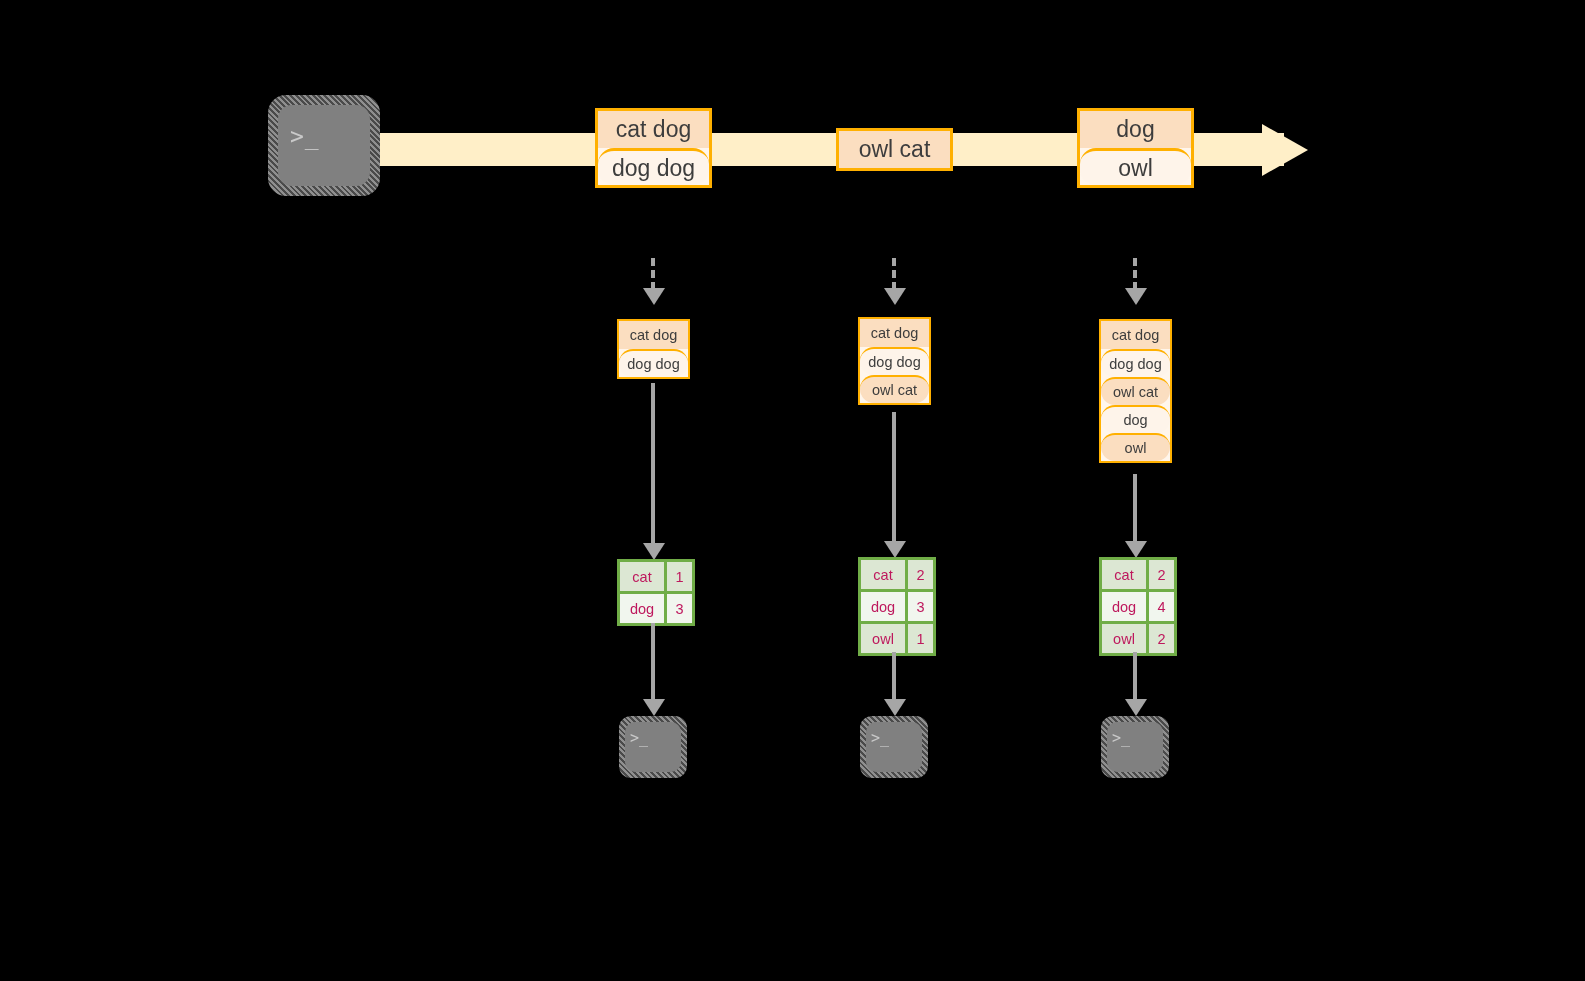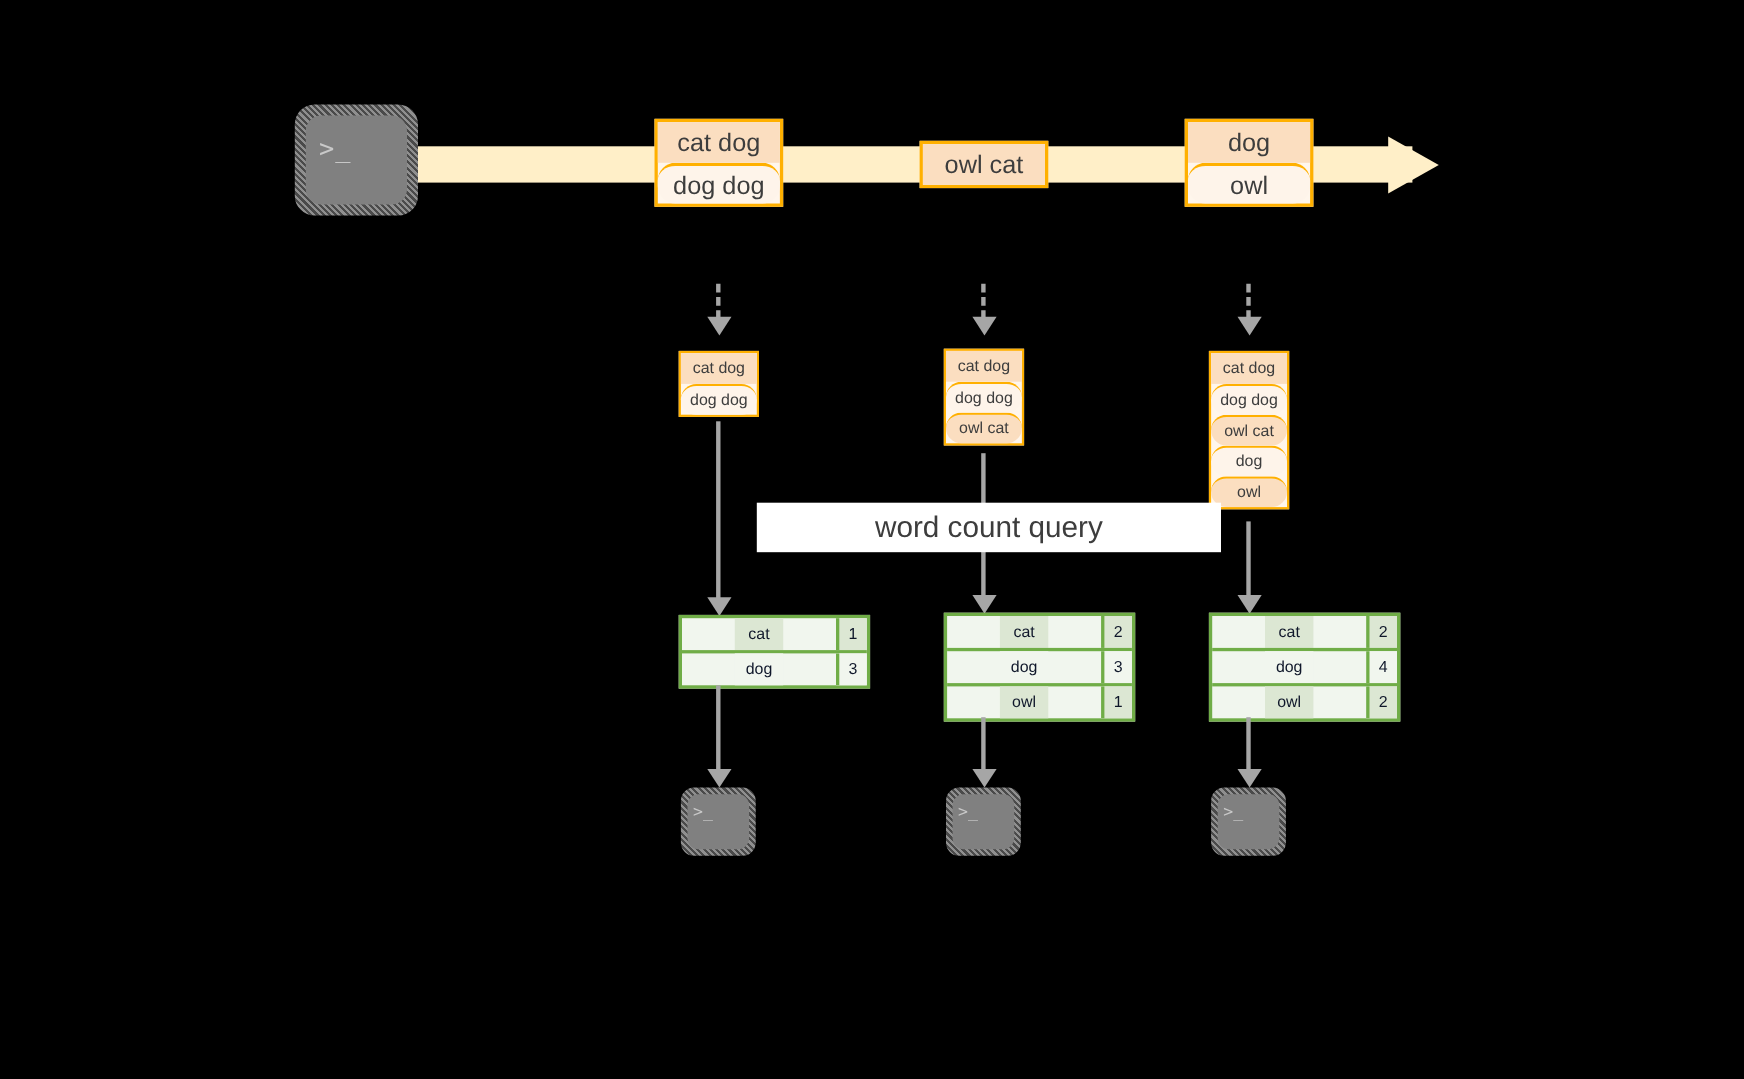--- a/index.html
+++ b/index.html
@@ -136,24 +136,23 @@
   .res .row {
     display: flex;
     height: 29px;
   }
   .res .row + .row { border-top: 3px solid #70AD47; }
   .res .k, .res .v {
     box-sizing: border-box;
     display: flex;
     align-items: center;
     justify-content: center;
-    color: #0f172a;
+    color: #be185d;
     font-size: 14.5px;
     white-space: nowrap;
-    margin-left: 48px;
   }
   .res .k { width: 44px; }
   .res .v { width: 28px; border-left: 3px solid #70AD47; }
   .res .row.tint .k, .res .row.tint .v { background: #DCE7D3; }
   .res .row.plain .k, .res .row.plain .v { background: #F1F6EE; }
 
   
   .conn {
     position: absolute;
     background: #A6A6A6;
@@ -310,15 +309,14 @@
   </div>
 
   <div class="conn" style="left:1133px; top:652px; height:49px;"></div>
   <div class="conn-head" style="left:1125px; top:699px;"></div>
 
   <div class="terminal small" style="left:1101px;">
     <div class="screen"></div>
     <div class="prompt">&gt;_</div>
   </div>
 
-  <div class="query-label">word count query</div>
 
 </div>
 
 </body></html>

